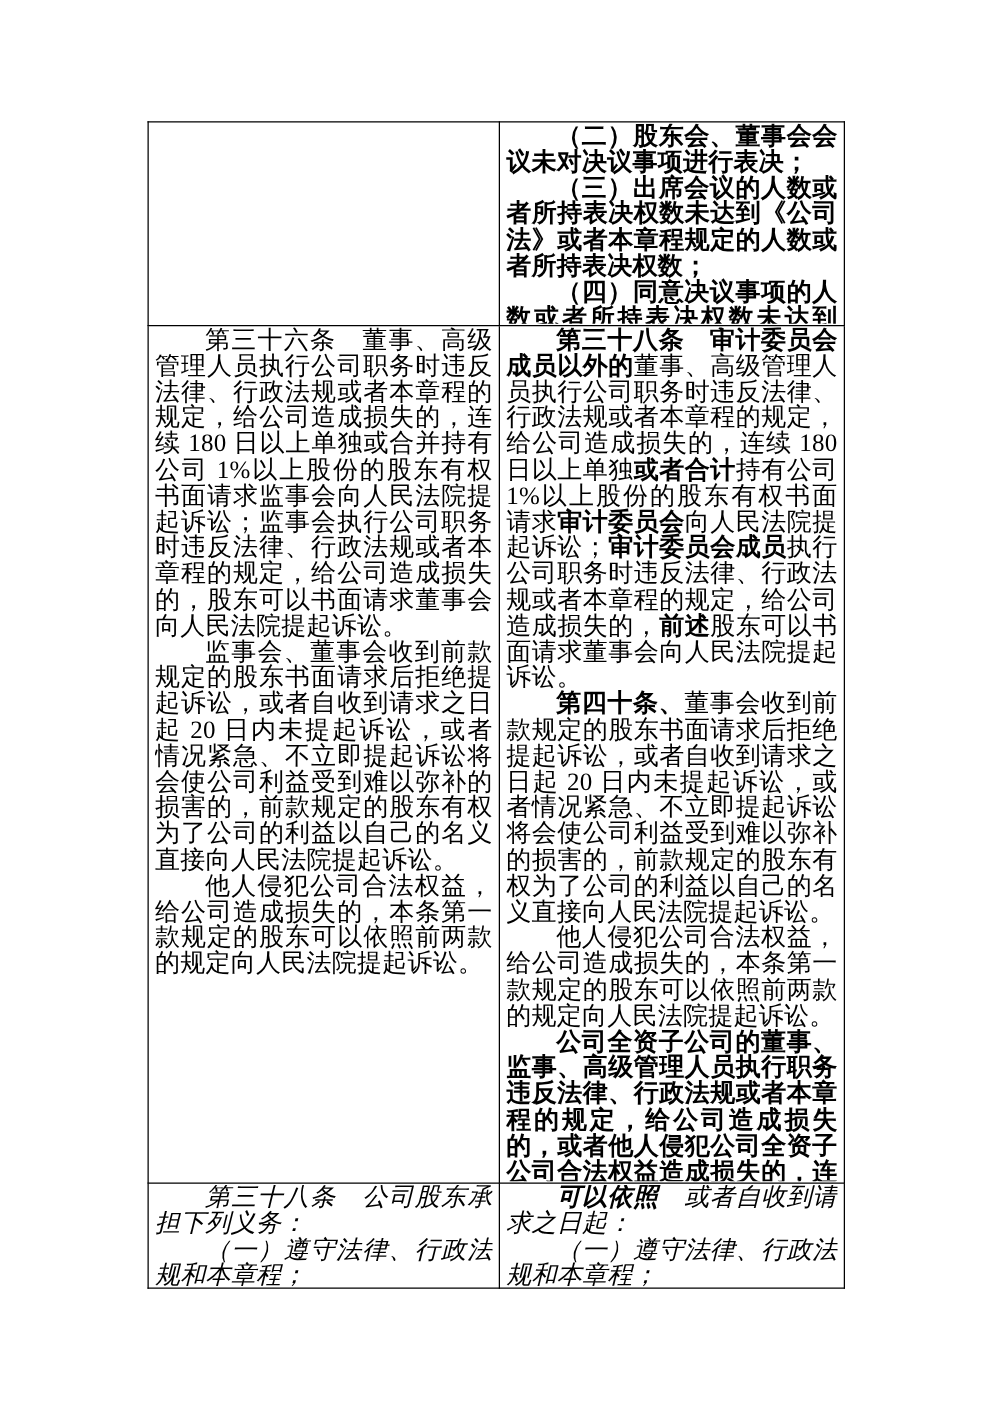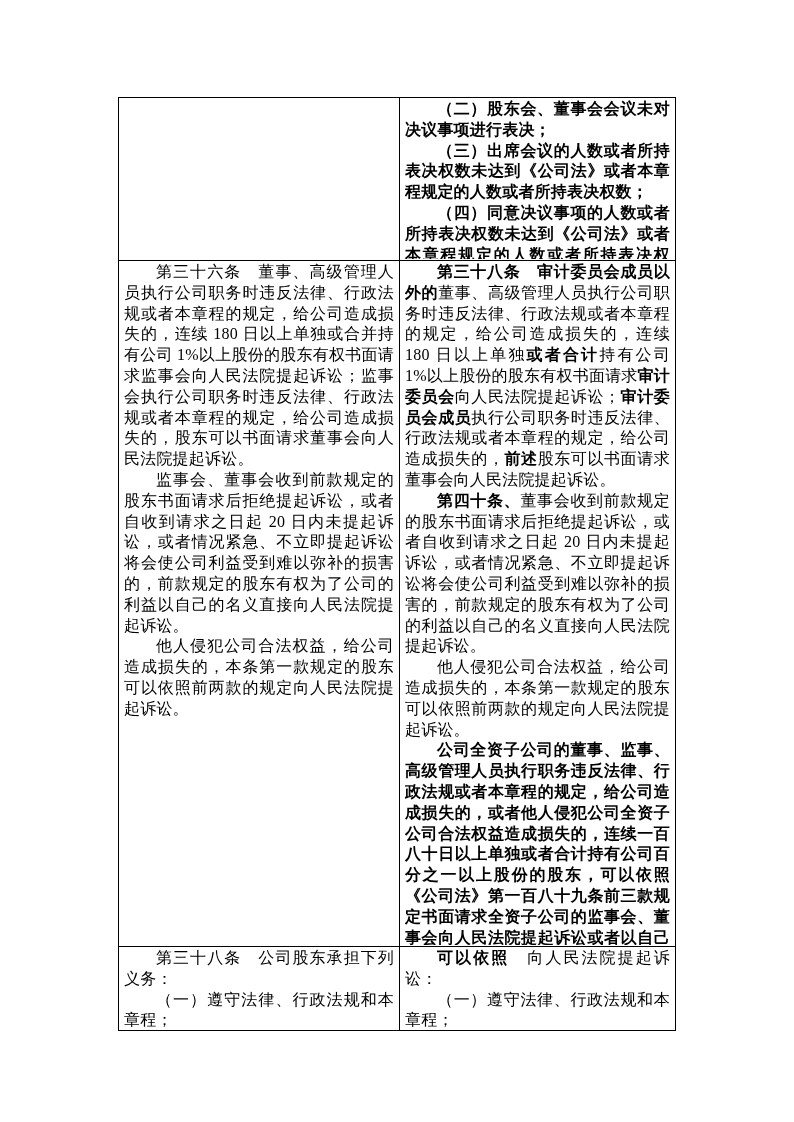--- a/index.html
+++ b/index.html
@@ -21,25 +21,25 @@
     table-layout: fixed;
   }
   .compare-table td {
     border: 1px solid #000000;
     vertical-align: top;
     padding: 1px 5px;
   }
   .cell { overflow: hidden; }
   .cell.r1 { height: 160px; }
   .cell.r2 { height: 683px; }
-  .cell.r3 { height: 81px; }
+  .cell.r3 { height: 81px; font-style: italic; }
   .para {
     margin: 0;
     text-indent: 2em;
-    font-size: 16px;
+    font-size: 20px;
     line-height: 20.8px;
     text-align: justify;
     letter-spacing: 0.2px;
   }
   .run.bold { font-weight: 700; }
 </style>
 </head>
 <body>
 
 <div class="page">
@@ -80,21 +80,21 @@
       </tr>
       <tr>
         <td>
           <div class="cell r3">
               <p class="para"><span class="run">第三十八条　公司股东承担下列义务：</span></p>
               <p class="para"><span class="run">（一）遵守法律、行政法规和本章程；</span></p>
             </div>
         </td>
         <td>
           <div class="cell r3">
-              <p class="para"><span class="run bold">可以依照</span><span class="run">　向人民法院提起诉讼：</span></p>
+              <p class="para"><span class="run bold">可以依照</span><span class="run">　或者自收到请求之日起：</span></p>
               <p class="para"><span class="run">（一）遵守法律、行政法规和本章程；</span></p>
               <p class="para"><span class="run">（二）依其所认购的股份和入股方式缴纳</span></p>
             </div>
         </td>
       </tr>
     </tbody>
   </table>
 </div>
 
 </body></html>

